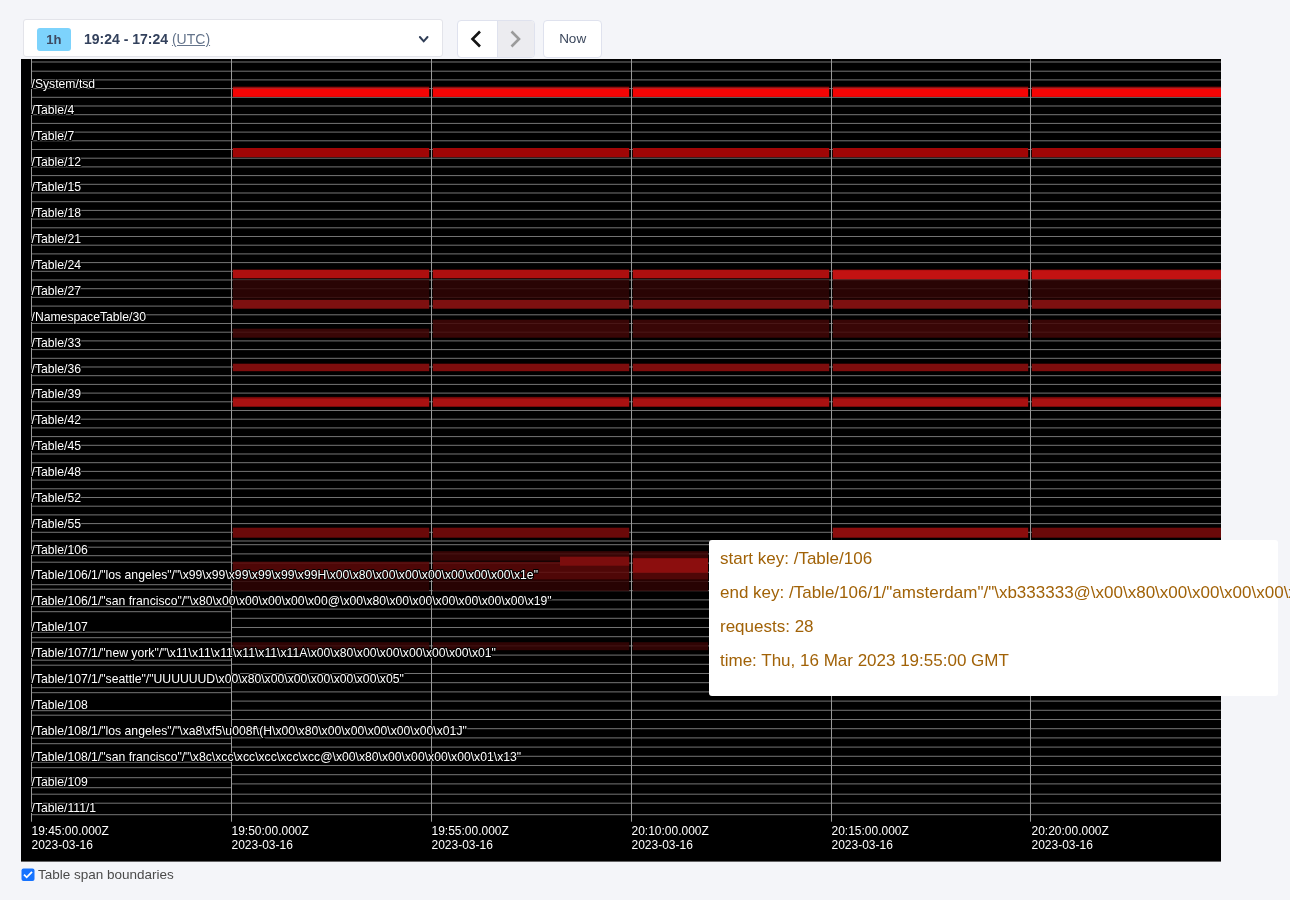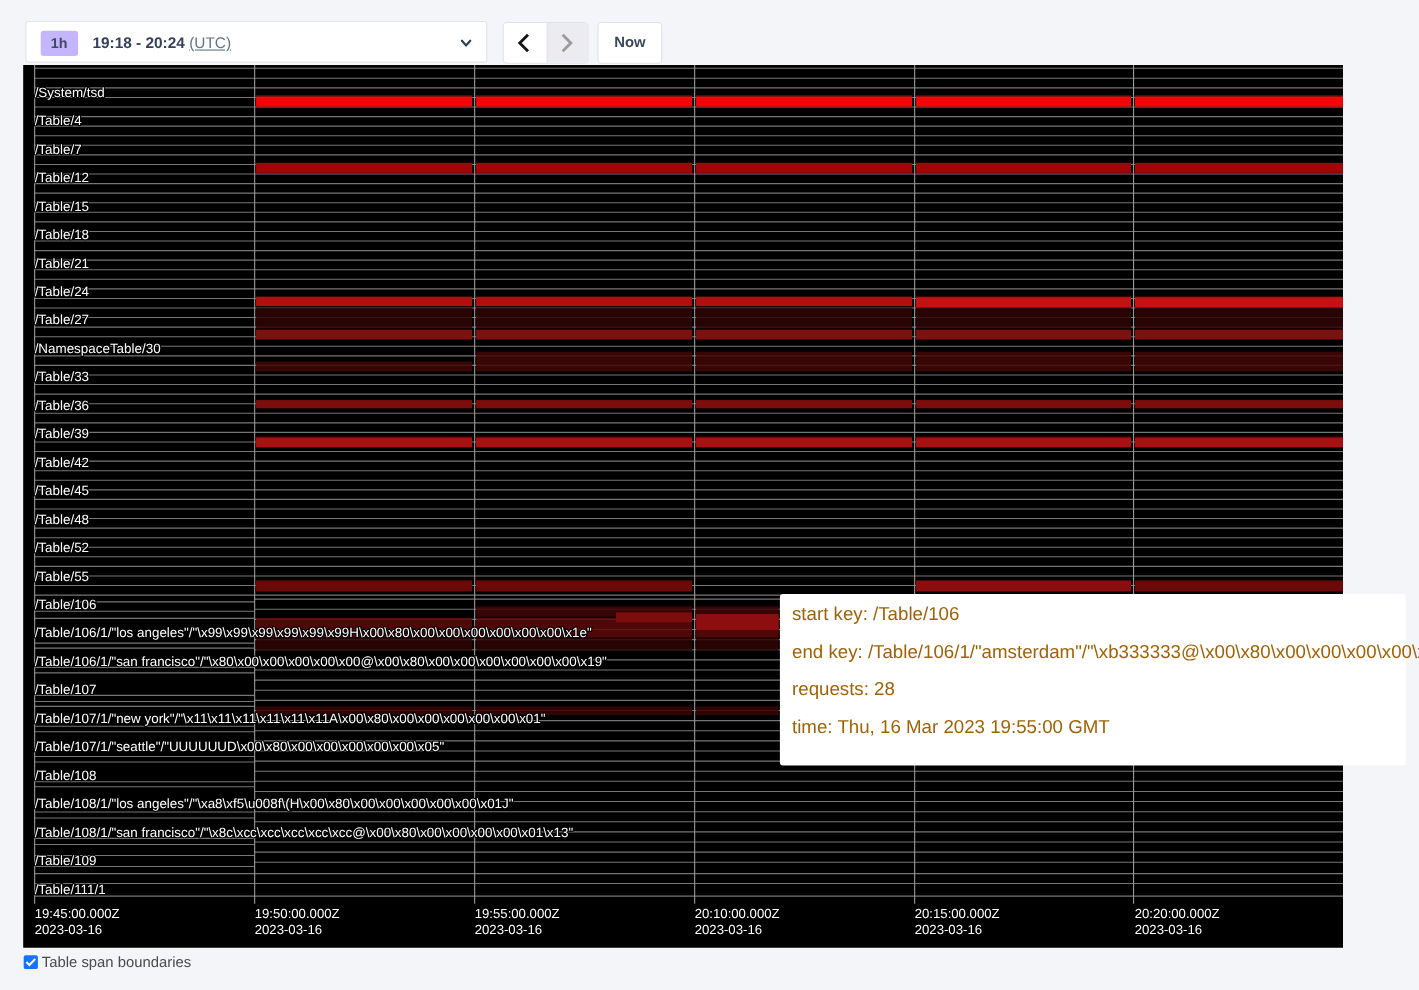--- a/index.html
+++ b/index.html
@@ -3,34 +3,34 @@
 <meta charset="utf-8">
 <style>
   * { margin:0; padding:0; box-sizing:border-box; }
   html,body { width:1290px; height:900px; background:#f4f5f9; font-family:"Liberation Sans", sans-serif; overflow:hidden; }
   .abs { position:absolute; }
 </style>
 </head>
 <body>
 
 <div class="abs" style="left:22.5px;top:18.5px;width:420px;height:38px;background:#fff;border:1px solid #e3e4ea;border-radius:3px;"></div>
-<div class="abs" style="left:37px;top:27.5px;width:33.5px;height:23.5px;background:#c4b5fd;border-radius:3px;text-align:center;line-height:23.5px;font-size:13px;font-weight:bold;color:#3e4a61;">1h</div>
-<div class="abs" style="left:84px;top:28px;height:22px;line-height:22px;font-size:14px;color:#33415c;"><b>19:18 - 20:24</b> <span style="color:#64748b;text-decoration:underline;">(UTC)</span></div>
+<div class="abs" style="left:37px;top:27.5px;width:33.5px;height:23.5px;background:#7dd3fc;border-radius:3px;text-align:center;line-height:23.5px;font-size:13px;font-weight:bold;color:#3e4a61;">1h</div>
+<div class="abs" style="left:84px;top:28px;height:22px;line-height:22px;font-size:14px;color:#33415c;"><b>19:24 - 17:24</b> <span style="color:#64748b;text-decoration:underline;">(UTC)</span></div>
 <svg class="abs" style="left:414px;top:30px;" width="18" height="18" viewBox="0 0 18 18">
     <path d="M5.9 7 L9.7 11.3 L13.5 7" stroke="#2f3d56" stroke-width="2" fill="none" stroke-linecap="round"></path>
   </svg>
 
 <div class="abs" style="left:456.7px;top:19.5px;width:78.3px;height:38px;border:1px solid #dfe2ee;border-radius:4px;background:#fff;overflow:hidden;">
   <div class="abs" style="left:39px;top:0;width:40px;height:38px;background:#ececf0;border-left:1px solid #dfe2ee;"></div>
 </div>
 <svg class="abs" style="left:456.7px;top:19.5px;" width="78" height="38" viewBox="0 0 78 38">
   <path d="M23 11.5 L15.5 19 L23 26.5" stroke="#141414" stroke-width="2.6" fill="none"></path>
   <path d="M54.5 11.5 L62 19 L54.5 26.5" stroke="#9b9b9b" stroke-width="2.6" fill="none"></path>
 </svg>
-<div class="abs" style="left:543.3px;top:19.5px;width:58.7px;height:38px;border:1px solid #dfe2ee;border-radius:4px;background:#fff;text-align:center;line-height:36px;font-size:13.5px;font-weight:bold;color:#3b475c;">Now</div>
+<div class="abs" style="left:543.3px;top:19.5px;width:58.7px;height:38px;border:1px solid #dfe2ee;border-radius:4px;background:#fff;text-align:center;line-height:36px;font-size:13.5px;font-weight:normal;color:#3b475c;">Now</div>
 
 <svg width="1200" height="802.6" viewBox="0 0 1200 802.6" style="position:absolute;left:21px;top:59.3px;display:block">
 <rect x="0" y="0" width="1200" height="802.6" fill="#000"></rect>
 <path d="M10.5 3.0H1200 M10.5 12.2H1200 M10.5 20.9H1200 M10.5 29.6H1200 M10.5 38.3H1200 M10.5 47.0H1200 M10.5 55.7H1200 M10.5 64.4H1200 M10.5 73.1H1200 M10.5 81.8H1200 M10.5 90.5H1200 M10.5 99.2H1200 M10.5 107.9H1200 M10.5 116.6H1200 M10.5 125.3H1200 M10.5 134.0H1200 M10.5 142.7H1200 M10.5 151.4H1200 M10.5 160.1H1200 M10.5 168.8H1200 M10.5 177.5H1200 M10.5 186.2H1200 M10.5 194.9H1200 M10.5 203.6H1200 M10.5 212.3H1200 M10.5 221.0H1200 M10.5 229.7H1200 M10.5 238.4H1200 M10.5 247.1H1200 M10.5 255.8H1200 M10.5 264.5H1200 M10.5 273.2H1200 M10.5 281.9H1200 M10.5 290.6H1200 M10.5 299.3H1200 M10.5 308.0H1200 M10.5 316.7H1200 M10.5 325.4H1200 M10.5 334.1H1200 M10.5 342.8H1200 M10.5 351.5H1200 M10.5 360.2H1200 M10.5 368.9H1200 M10.5 377.6H1200 M10.5 386.3H1200 M10.5 395.0H1200 M10.5 403.7H1200 M10.5 412.4H1200 M10.5 421.1H1200 M10.5 429.8H1200 M10.5 438.5H1200 M10.5 447.2H1200 M10.5 455.9H1200 M10.5 464.6H1200 M10.5 473.3H1200 M10.5 482.0H1200 M10.5 735.2H1200 M10.5 744.2H1200 M10.5 755.7H1200 M10.5 488.2H210 M10.5 496.7H210 M10.5 503.2H210 M10.5 525.7H210 M10.5 530.2H210 M10.5 547.7H210 M10.5 552.7H210 M10.5 573.2H210 M10.5 578.7H210 M10.5 583.2H210 M10.5 601.2H210 M10.5 606.2H210 M10.5 628.7H210 M10.5 633.7H210 M10.5 651.7H210 M10.5 656.2H210 M10.5 679.2H210 M10.5 684.7H210 M10.5 703.2H210 M10.5 708.7H210 M10.5 718.7H210 M10.5 728.7H210 M210 485.7H1200 M210 494.9H1200 M210 504.1H1200 M210 513.3H1200 M210 522.5H1200 M210 531.7H1200 M210 540.9H1200 M210 550.1H1200 M210 559.3H1200 M210 568.5H1200 M210 577.7H1200 M210 586.9H1200 M210 596.1H1200 M210 605.3H1200 M210 614.5H1200 M210 623.7H1200 M210 632.9H1200 M210 642.1H1200 M210 651.3H1200 M210 660.5H1200 M210 669.7H1200 M210 678.9H1200 M210 688.1H1200 M210 697.3H1200 M210 706.5H1200 M210 715.7H1200 M210 724.9H1200" stroke="#757575" stroke-width="1" fill="none"></path>
 <rect x="211.8" y="220.7" width="196.4" height="19.0" fill="#300505" fill-opacity="0.86"></rect>
 <rect x="411.8" y="220.7" width="196.4" height="19.0" fill="#300505" fill-opacity="0.86"></rect>
 <rect x="611.8" y="220.7" width="196.4" height="19.0" fill="#300505" fill-opacity="0.86"></rect>
 <rect x="811.8" y="220.7" width="195.4" height="19.0" fill="#300505" fill-opacity="0.86"></rect>
 <rect x="1010.8" y="220.7" width="189.2" height="19.0" fill="#300505" fill-opacity="0.86"></rect>
 <rect x="411.8" y="260.7" width="196.4" height="18.0" fill="#420707" fill-opacity="0.86"></rect>

